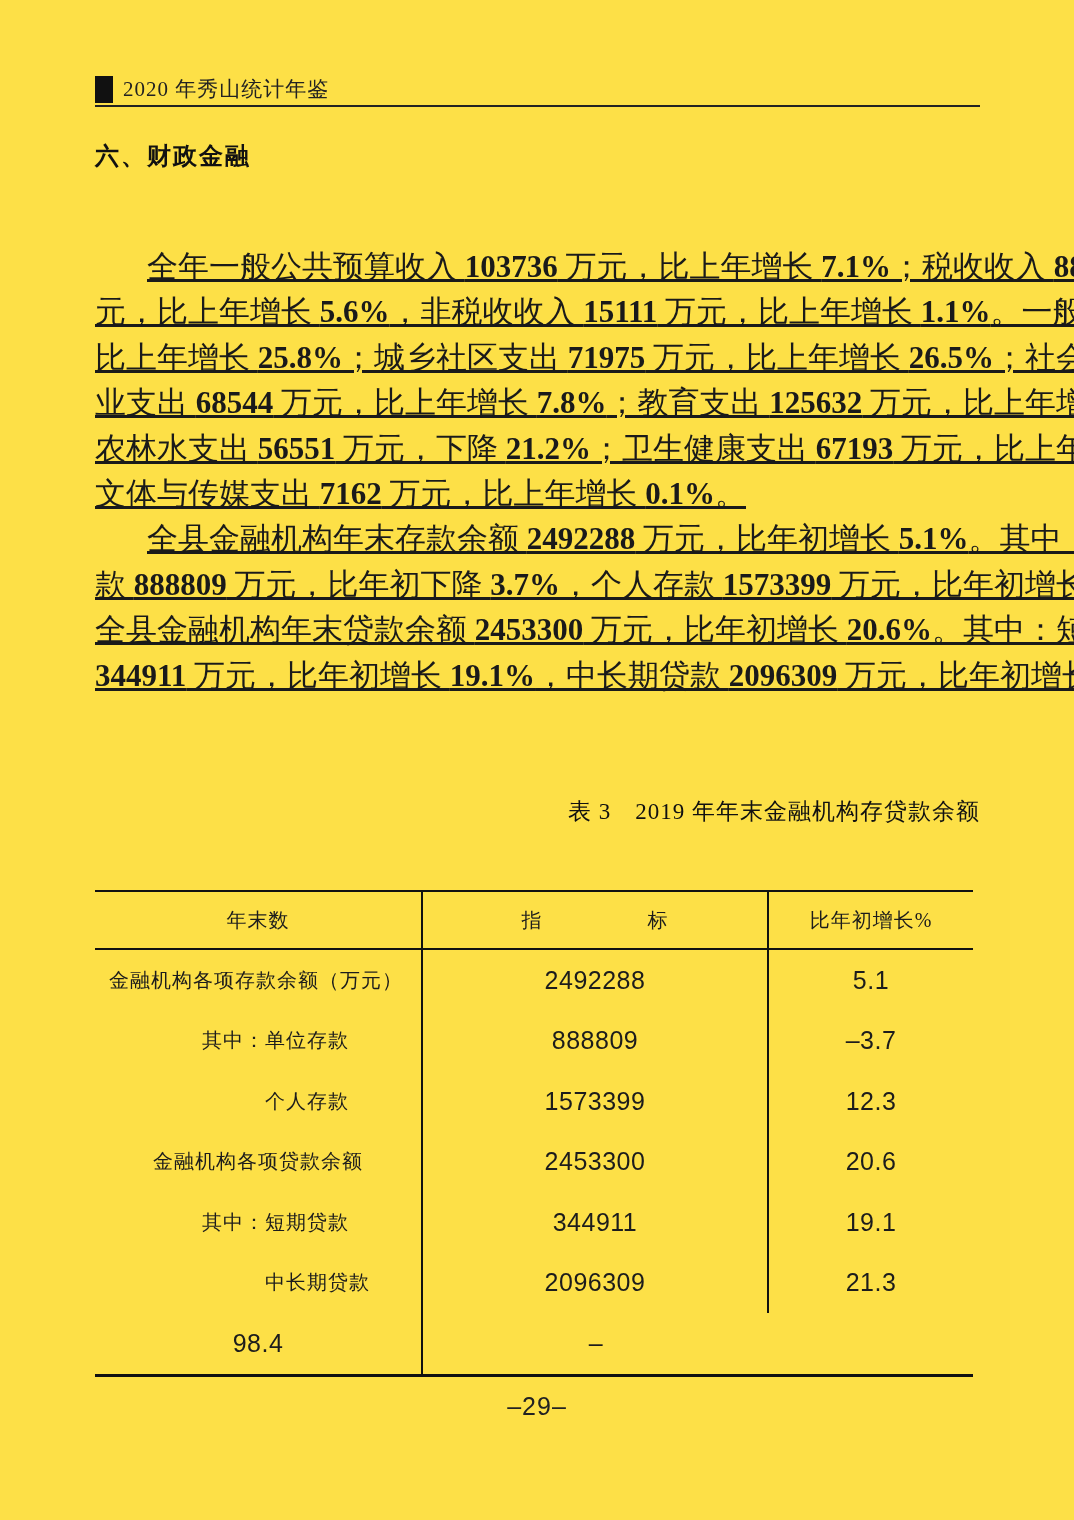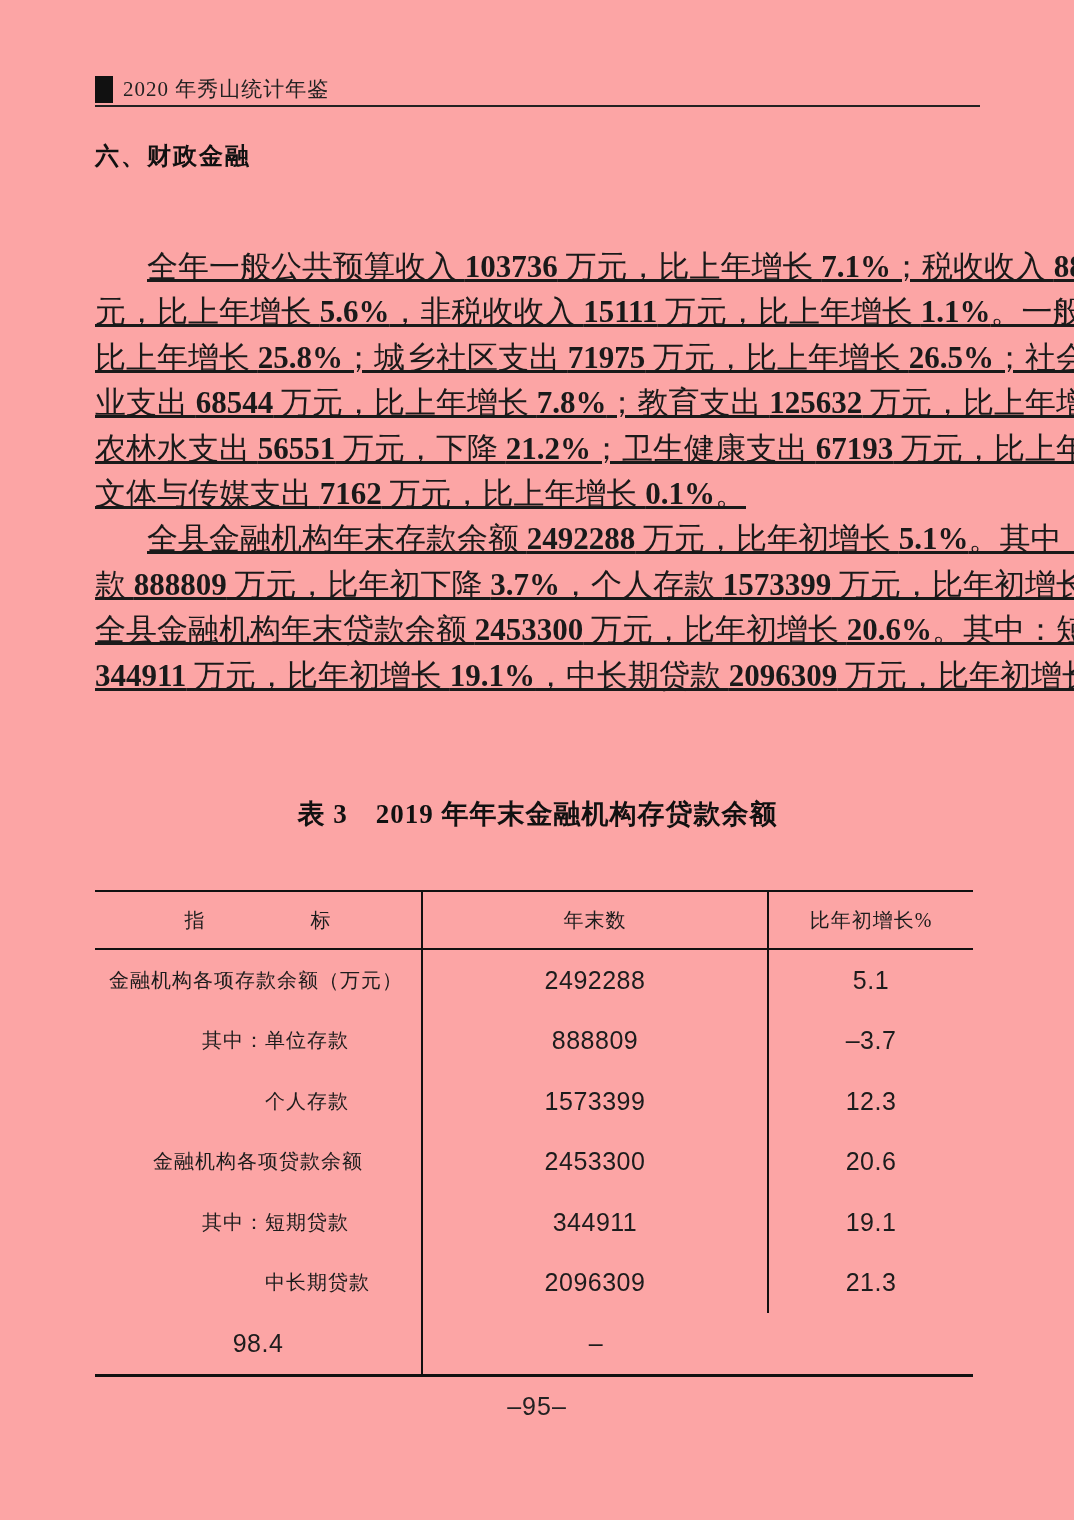--- a/index.html
+++ b/index.html
@@ -1,19 +1,19 @@
 <!DOCTYPE html>
 <html><head>
 <meta charset="utf-8">
 <style>
   html,body{margin:0;padding:0;background:#e8e8e8;}
   .page{
     position:relative;
     width:1074px;height:1520px;
-    background:#fca5a5;
+    background:#fde047;
     margin:0 auto;
     font-family:"Liberation Serif","DejaVu Serif",serif;
     color:#1a1a1a;
     overflow:hidden;
   }
   
   .hdr{position:absolute;left:95px;top:72px;height:34px;display:flex;align-items:center;}
   .hdr-square{display:inline-block;width:18px;height:27px;background:#111;margin-right:10px;}
   .hdr-title{font-size:21px;letter-spacing:1px;color:#222;white-space:nowrap;}
   .hdr-rule{position:absolute;left:95px;top:105px;width:885px;height:2px;background:#222;}
@@ -31,21 +31,21 @@
     text-align:justify;text-align-last:justify;
     color:#1a1a1a;
     text-decoration:underline;
   }
   .line.first{text-indent:52px;}
   .line.noj{text-align-last:left;}
   .line b{font-weight:bold;}
   
   .tbl-title{
     position:absolute;left:95px;top:796px;width:885px;margin:0;
-    text-align:center;font-size:27px;font-weight:bold;letter-spacing:1px;color:#111;
+    text-align:right;font-size:23px;font-weight:normal;letter-spacing:1px;color:#111;
     white-space:nowrap;
   }
   
   .tbl{
     position:absolute;left:95px;top:890px;width:878px;
     border-top:2px solid #111;border-bottom:3px solid #111;
   }
   .trow{display:grid;grid-template-columns:328px 346px 204px;}
   .trow.head{height:56px;border-bottom:2px solid #111;}
   .trow.data{height:60.5px;}
@@ -93,22 +93,22 @@
     <div class="line first">全县金融机构年末存款余额 <b>2492288</b> 万元，比年初增长 <b>5.1%</b>。其中：单位存</div>
     <div class="line">款 <b>888809</b> 万元，比年初下降 <b>3.7%</b>，个人存款 <b>1573399</b> 万元，比年初增长 <b>12.3 %</b>。</div>
     <div class="line">全县金融机构年末贷款余额 <b>2453300</b> 万元，比年初增长 <b>20.6%</b>。其中：短期贷款</div>
     <div class="line noj"><b>344911</b> 万元，比年初增长 <b>19.1%</b>，中长期贷款 <b>2096309</b> 万元，比年初增长 <b>21.3%</b>。</div>
   </div>
 
   <h2 class="tbl-title">表 3　2019 年年末金融机构存贷款余额</h2>
 
   <div class="tbl">
     <div class="trow head">
+      <div class="cell c2">年末数</div>
       <div class="cell c1">指　　　　　标</div>
-      <div class="cell c2">年末数</div>
       <div class="cell c3">比年初增长%</div>
     </div>
 
     <div class="trow data">
       <div class="cell c1 pl14">金融机构各项存款余额（万元）</div>
       <div class="cell c2 num">2492288</div>
       <div class="cell c3 num">5.1</div>
     </div>
     <div class="trow data">
       <div class="cell c1 pl107">其中：单位存款</div>
@@ -134,15 +134,15 @@
       <div class="cell c1 pl170">中长期贷款</div>
       <div class="cell c2 num">2096309</div>
       <div class="cell c3 num">21.3</div>
     </div>
     <div class="trow data">
       <div class="cell c2 num">98.4</div>
       <div class="cell c3 num">–</div>
     </div>
   </div>
 
-  <div class="page-num">–95–</div>
+  <div class="page-num">–29–</div>
 
 </div>
 
 </body></html>

